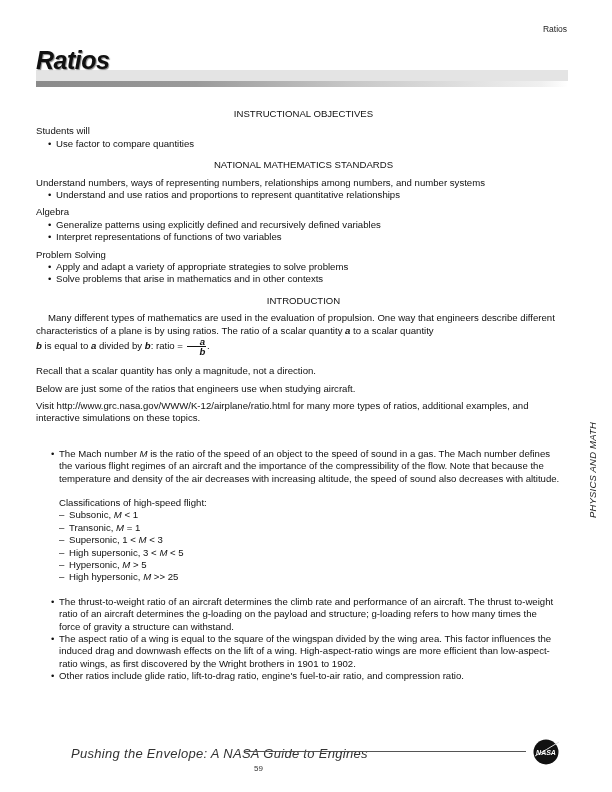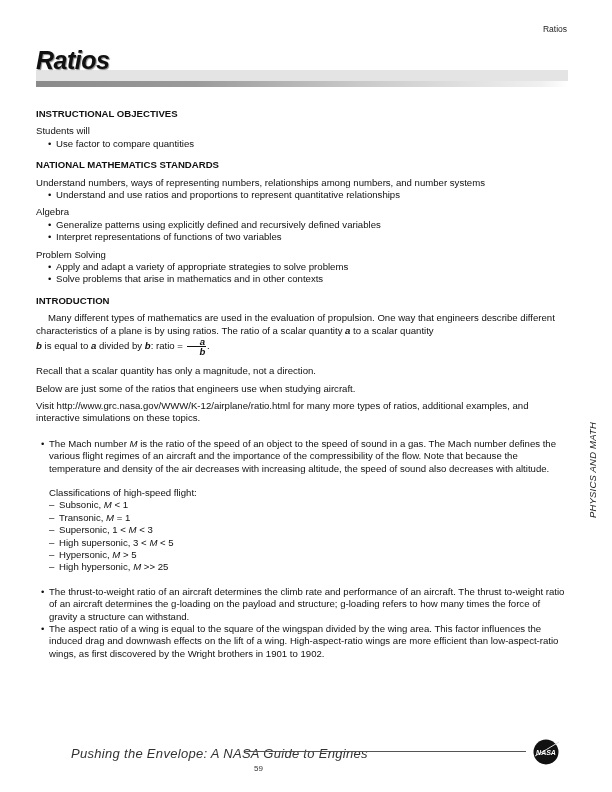--- a/index.html
+++ b/index.html
@@ -6,34 +6,34 @@
   body { width: 612px; height: 792px; position: relative; overflow: hidden;
          font-family: "Liberation Sans", sans-serif; color: #111; }
   .running-head { position: absolute; top: 24px; right: 45px; font-size: 8.5px; color: #222; }
   .title { position: absolute; left: 36px; top: 46px; font-size: 25px; font-weight: bold; font-style: italic;
            color: #111; letter-spacing: -0.5px; text-shadow: 1px 1px 1px #888; z-index: 2; }
   .band-light { position: absolute; left: 36px; top: 70px; width: 532px; height: 11px;
                 background: #e4e4e4; }
   .band-dark { position: absolute; left: 36px; top: 81px; width: 532px; height: 6px;
                background: linear-gradient(to right, #8a8a8a 0%, #9a9a9a 30%, #c8c8c8 60%, #f0f0f0 95%, #ffffff 100%); }
   .content { position: absolute; left: 36px; top: 108px; width: 535px; font-size: 9.6px; line-height: 12.4px; }
-  .h { font-weight: bold; font-size: 9.6px; margin: 0 0 5px 0; }
+  .h { font-weight: normal; font-size: 9.6px; margin: 0 0 5px 0; text-align: center; }
   .p { margin: 0 0 0 0; }
   .ul { list-style: none; margin: 0; padding: 0 0 0 12px; }
   .ul li { position: relative; padding-left: 8px; }
   .ul li::before { content: "\2022"; position: absolute; left: 0; }
   .gap-s { height: 5px; }
   .gap-m { height: 9px; }
   .indent { text-indent: 12px; }
   .frac { display: inline-flex; flex-direction: column; align-items: center; vertical-align: middle;
           font-weight: bold; font-style: italic; line-height: 9px; font-size: 9.6px; margin: 0 1px; }
   .frac .num { border-bottom: 0.8px solid #111; padding: 0 1px; }
   .bi { font-weight: bold; font-style: italic; }
   .it { font-style: italic; }
-  .big-list { list-style: none; margin: 1px; padding: 0 0 0 4px; }
+  .big-list { list-style: none; margin: 11px; padding: 0 0 0 4px; }
   .big-list > li { position: relative; padding-left: 8px; }
   .big-list > li::before { content: "\2022"; position: absolute; left: 0; }
   .class-list { list-style: none; margin: 0; padding: 0; }
   .class-list li { position: relative; padding-left: 10px; }
   .class-list li::before { content: "\2013"; position: absolute; left: 0; }
   .side-tab { position: absolute; left: 592px; top: 470px; transform: translate(-50%, -50%) rotate(-90deg);
               white-space: nowrap; font-size: 9.5px; font-style: italic; color: #222; letter-spacing: 0.2px; }
   .footer-text { position: absolute; left: 36px; top: 746px; font-size: 13px; font-style: italic; color: #333; letter-spacing: 0.3px; margin-left: 35px; }
   .footer-rule { position: absolute; left: 244px; top: 751px; width: 282px; height: 0; border-top: 0.8px solid #555; }
   .page-num { position: absolute; left: 0; width: 517px; top: 764px; text-align: center; font-size: 8px; color: #333; }
@@ -98,20 +98,21 @@
         <li><span>Transonic, </span><span class="it">M</span><span> = 1</span></li>
         <li><span>Supersonic, 1 &lt; </span><span class="it">M</span><span> &lt; 3</span></li>
         <li><span>High supersonic, 3 &lt; </span><span class="it">M</span><span> &lt; 5</span></li>
         <li><span>Hypersonic, </span><span class="it">M</span><span> &gt; 5</span></li>
         <li><span>High hypersonic, </span><span class="it">M</span><span> &gt;&gt; 25</span></li>
       </ul>
       <div style="height:12px"></div>
     </li>
     <li>The thrust-to-weight ratio of an aircraft determines the climb rate and performance of an aircraft.  The thrust to-weight ratio of an aircraft determines the g-loading on the payload and structure; g-loading refers to how many times the force of gravity a structure can withstand.</li>
     <li>The aspect ratio of a wing is equal to the square of the wingspan divided by the wing area.  This factor influences the induced drag and downwash effects on the lift of a wing.  High-aspect-ratio wings are more efficient than low-aspect-ratio wings, as first discovered by the Wright brothers in 1901 to 1902.</li>
+    <li>Other ratios include glide ratio, lift-to-drag ratio, engine's fuel-to-air ratio, and compression ratio.</li>
   </ul>
 </div>
 
 <div class="side-tab">PHYSICS AND MATH</div>
 
 <div class="footer-text">Pushing the Envelope: A NASA Guide to Engines</div>
 <div class="footer-rule"></div>
 <div class="page-num">59</div>
 <svg class="nasa-logo" viewBox="0 0 28 28">
   <circle cx="14" cy="14" r="12.5" fill="#111"></circle>

